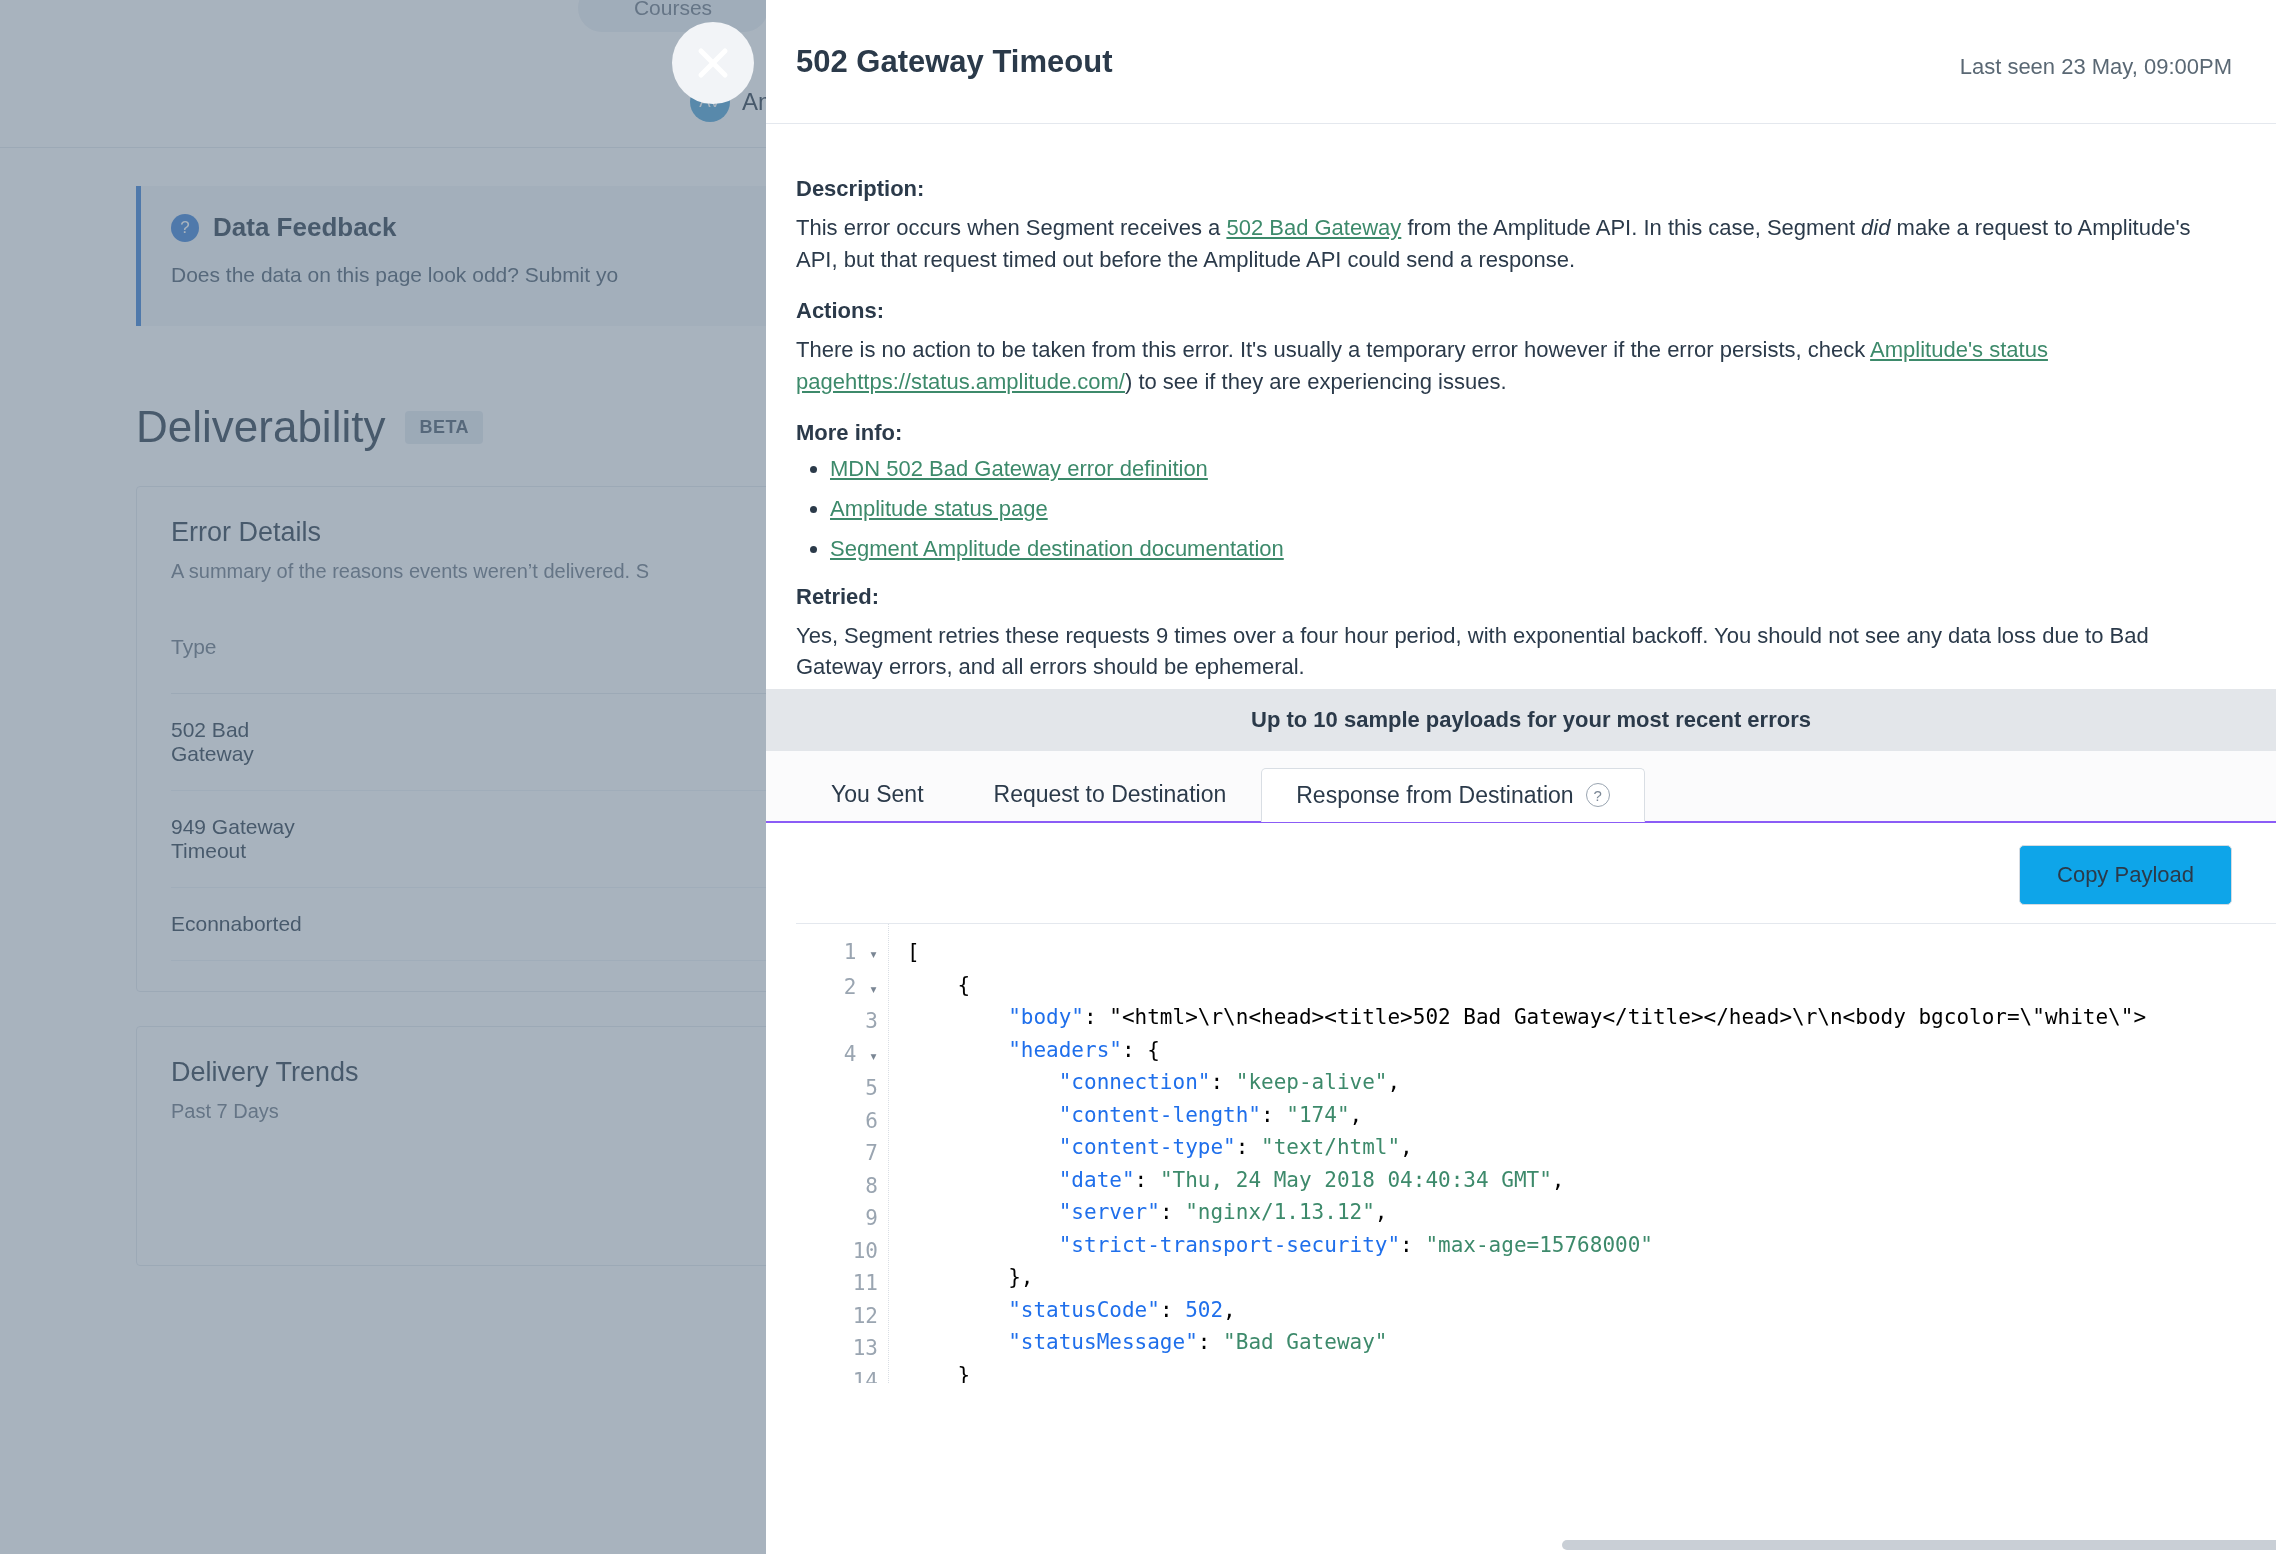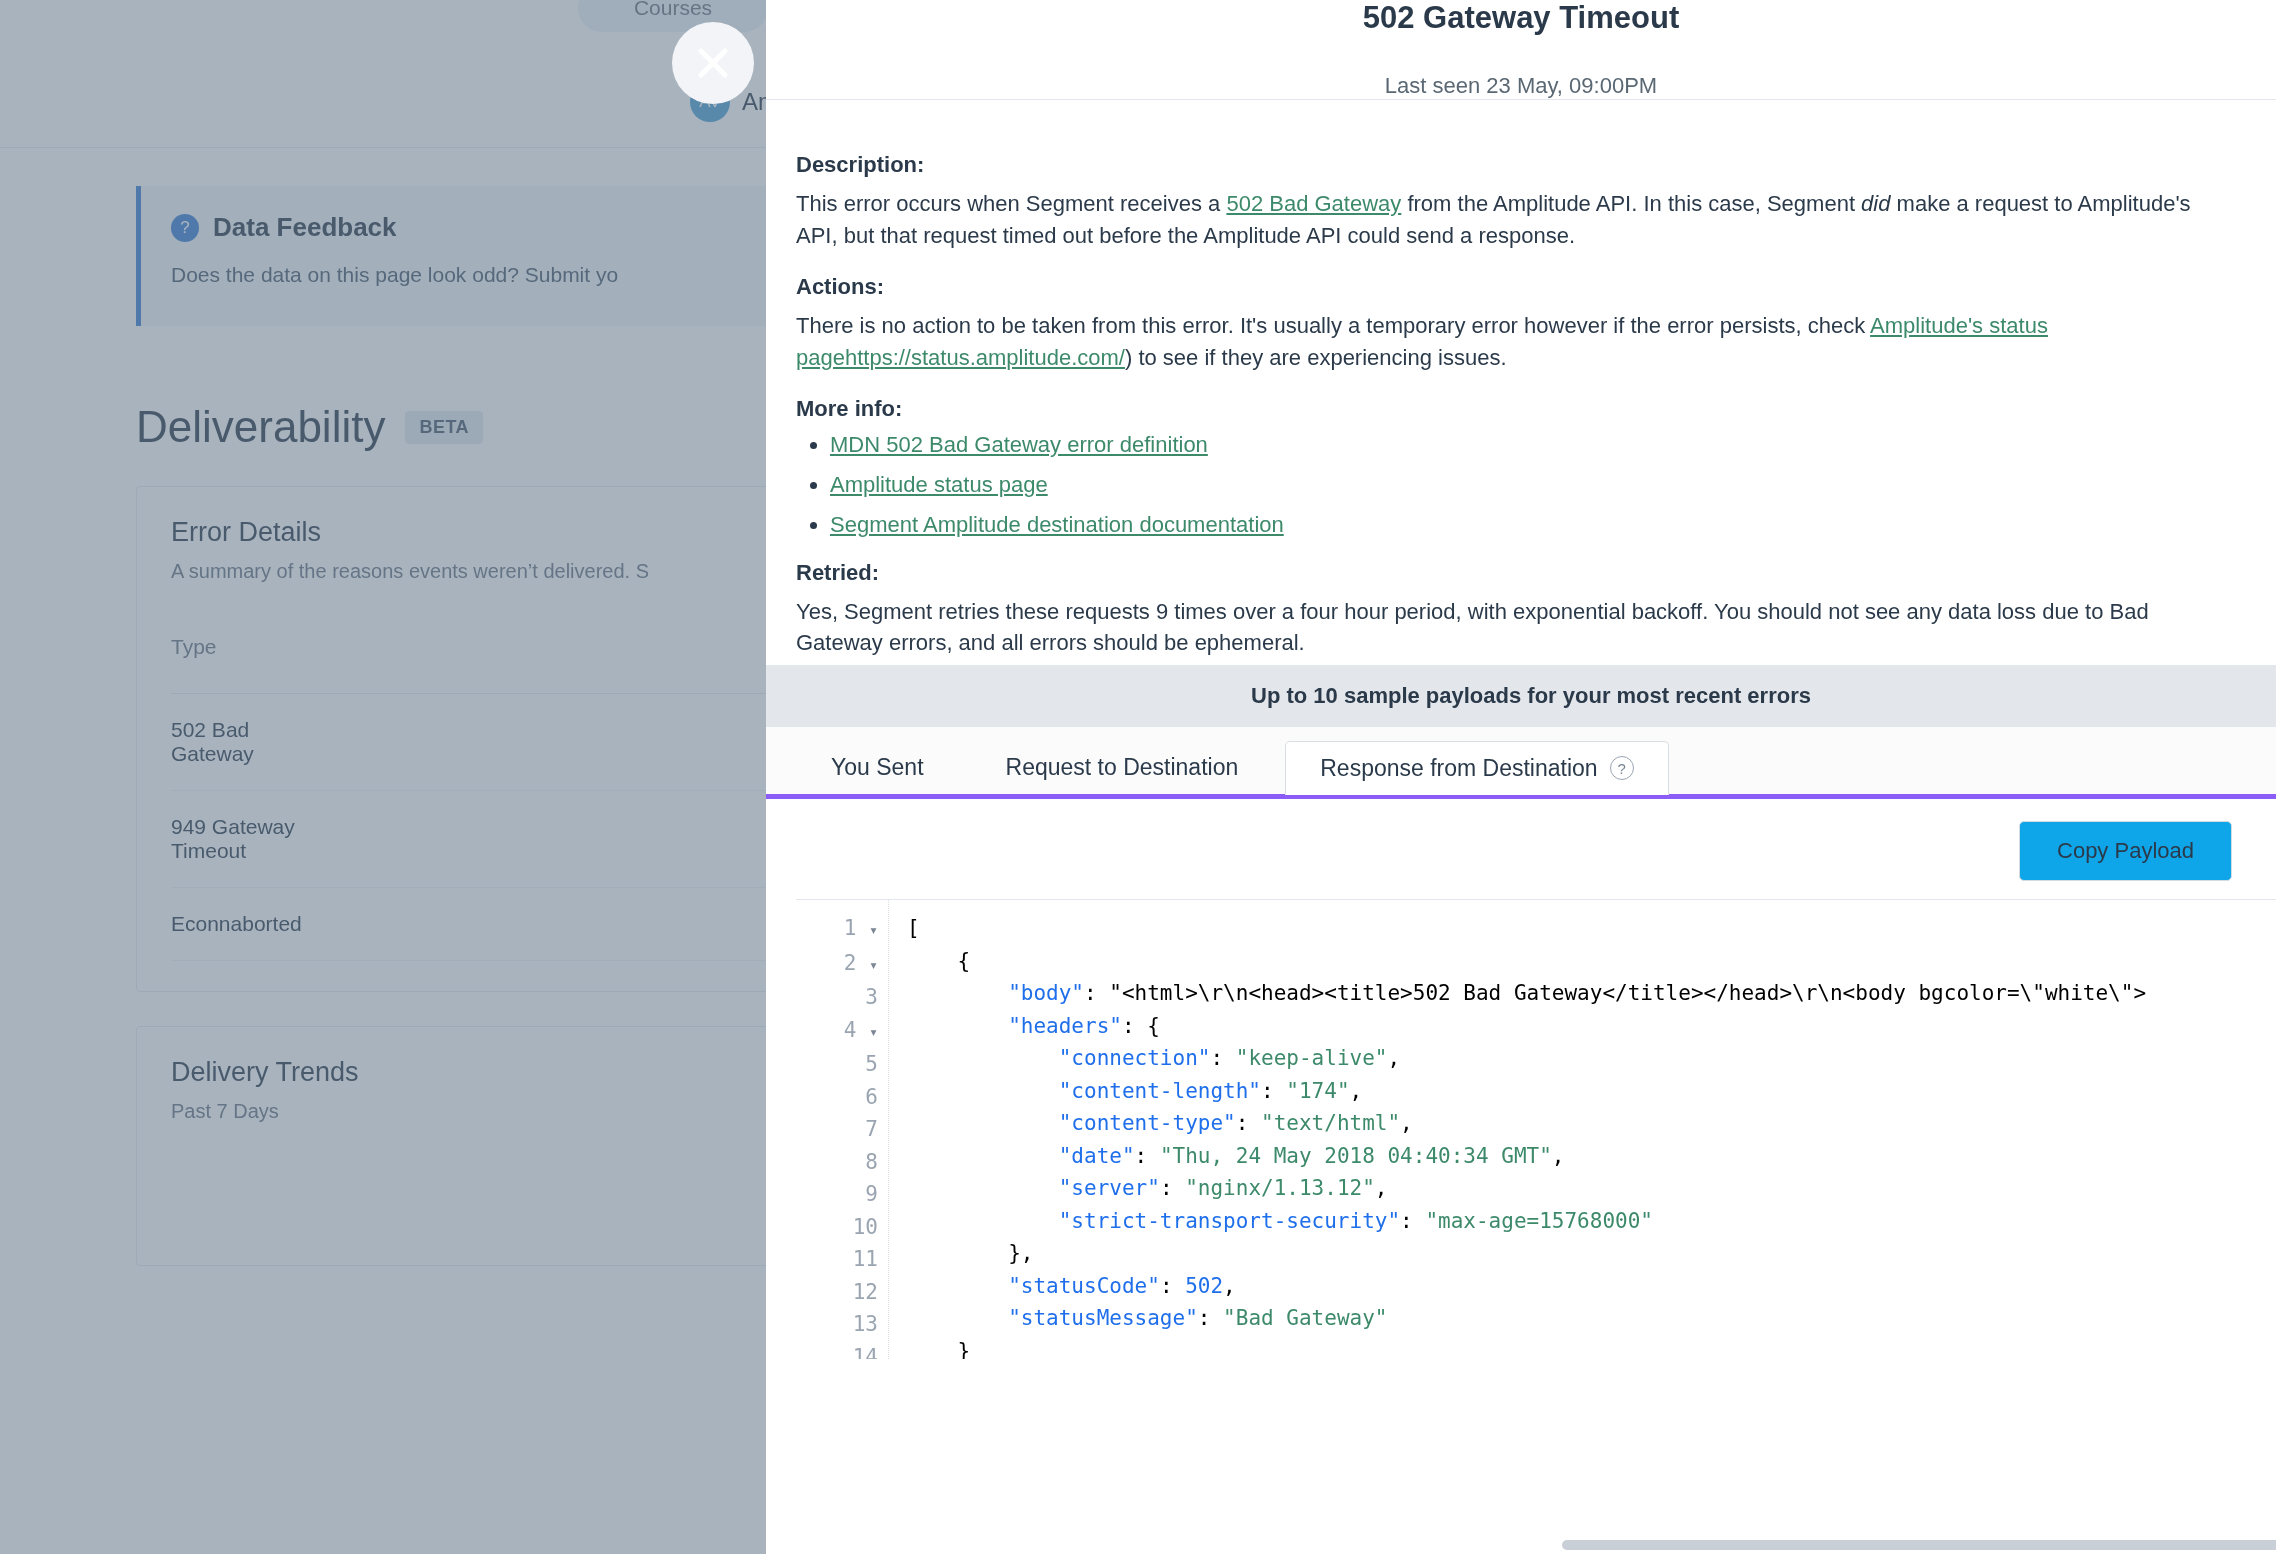--- a/index.html
+++ b/index.html
@@ -125,25 +125,24 @@
   
   #modal {
     position: absolute;
     left: 766px; top: 0;
     width: 1510px; height: 1554px;
     background: #ffffff;
     z-index: 20;
     overflow: hidden;
   }
   .modal-header {
-    height: 100px;
+    height: 124px;
     border-bottom: 1px solid #e4e8ee;
     display: flex; align-items: center; justify-content: space-between;
-    padding: 0 44px 0 44px;
-    flex-direction: column;
+    padding: 0 44px 0 30px;
   }
   .modal-title { font-size: 31px; color: #2b3a4a; font-weight: bold; }
   .modal-lastseen { font-size: 22px; color: #5a6874; margin-top: 10px; }
 
   .modal-body { padding: 30px 44px 0 30px; }
   .lbl { font-size: 22px; font-weight: bold; color: #2b3a4a; margin: 22px 0 10px; }
   .para { font-size: 22px; color: #2b3a4a; line-height: 1.45; margin: 0 0 6px; }
   .para em { font-style: italic; }
   a.lnk { color: #3d8a6b; text-decoration: underline; }
   ul.more { margin: 10px 0 0 0; padding-left: 34px; }
@@ -175,24 +174,23 @@
   .sample-note {
     height: 62px;
     background: #e3e6ea;
     display: flex; align-items: center; justify-content: center;
     font-size: 22px; font-weight: bold; color: #2b3a4a; padding-left: 20px;
   }
 
   .tabs-row {
     display: flex; align-items: flex-end;
     padding: 26px 0 0 30px;
-    border-bottom: 5px solid #8b5cf6;
+    border-bottom: 2px solid #8b5cf6;
     background: #fbfbfc;
     height: 72px;
-    gap: 12px;
   }
   .tab {
     height: 54px;
     padding: 0 34px;
     display: flex; align-items: center; gap: 12px;
     font-size: 23px; color: #2b3a4a;
     border: 1px solid transparent;
     border-radius: 5px 5px 0 0;
     cursor: pointer;
     background: transparent;

